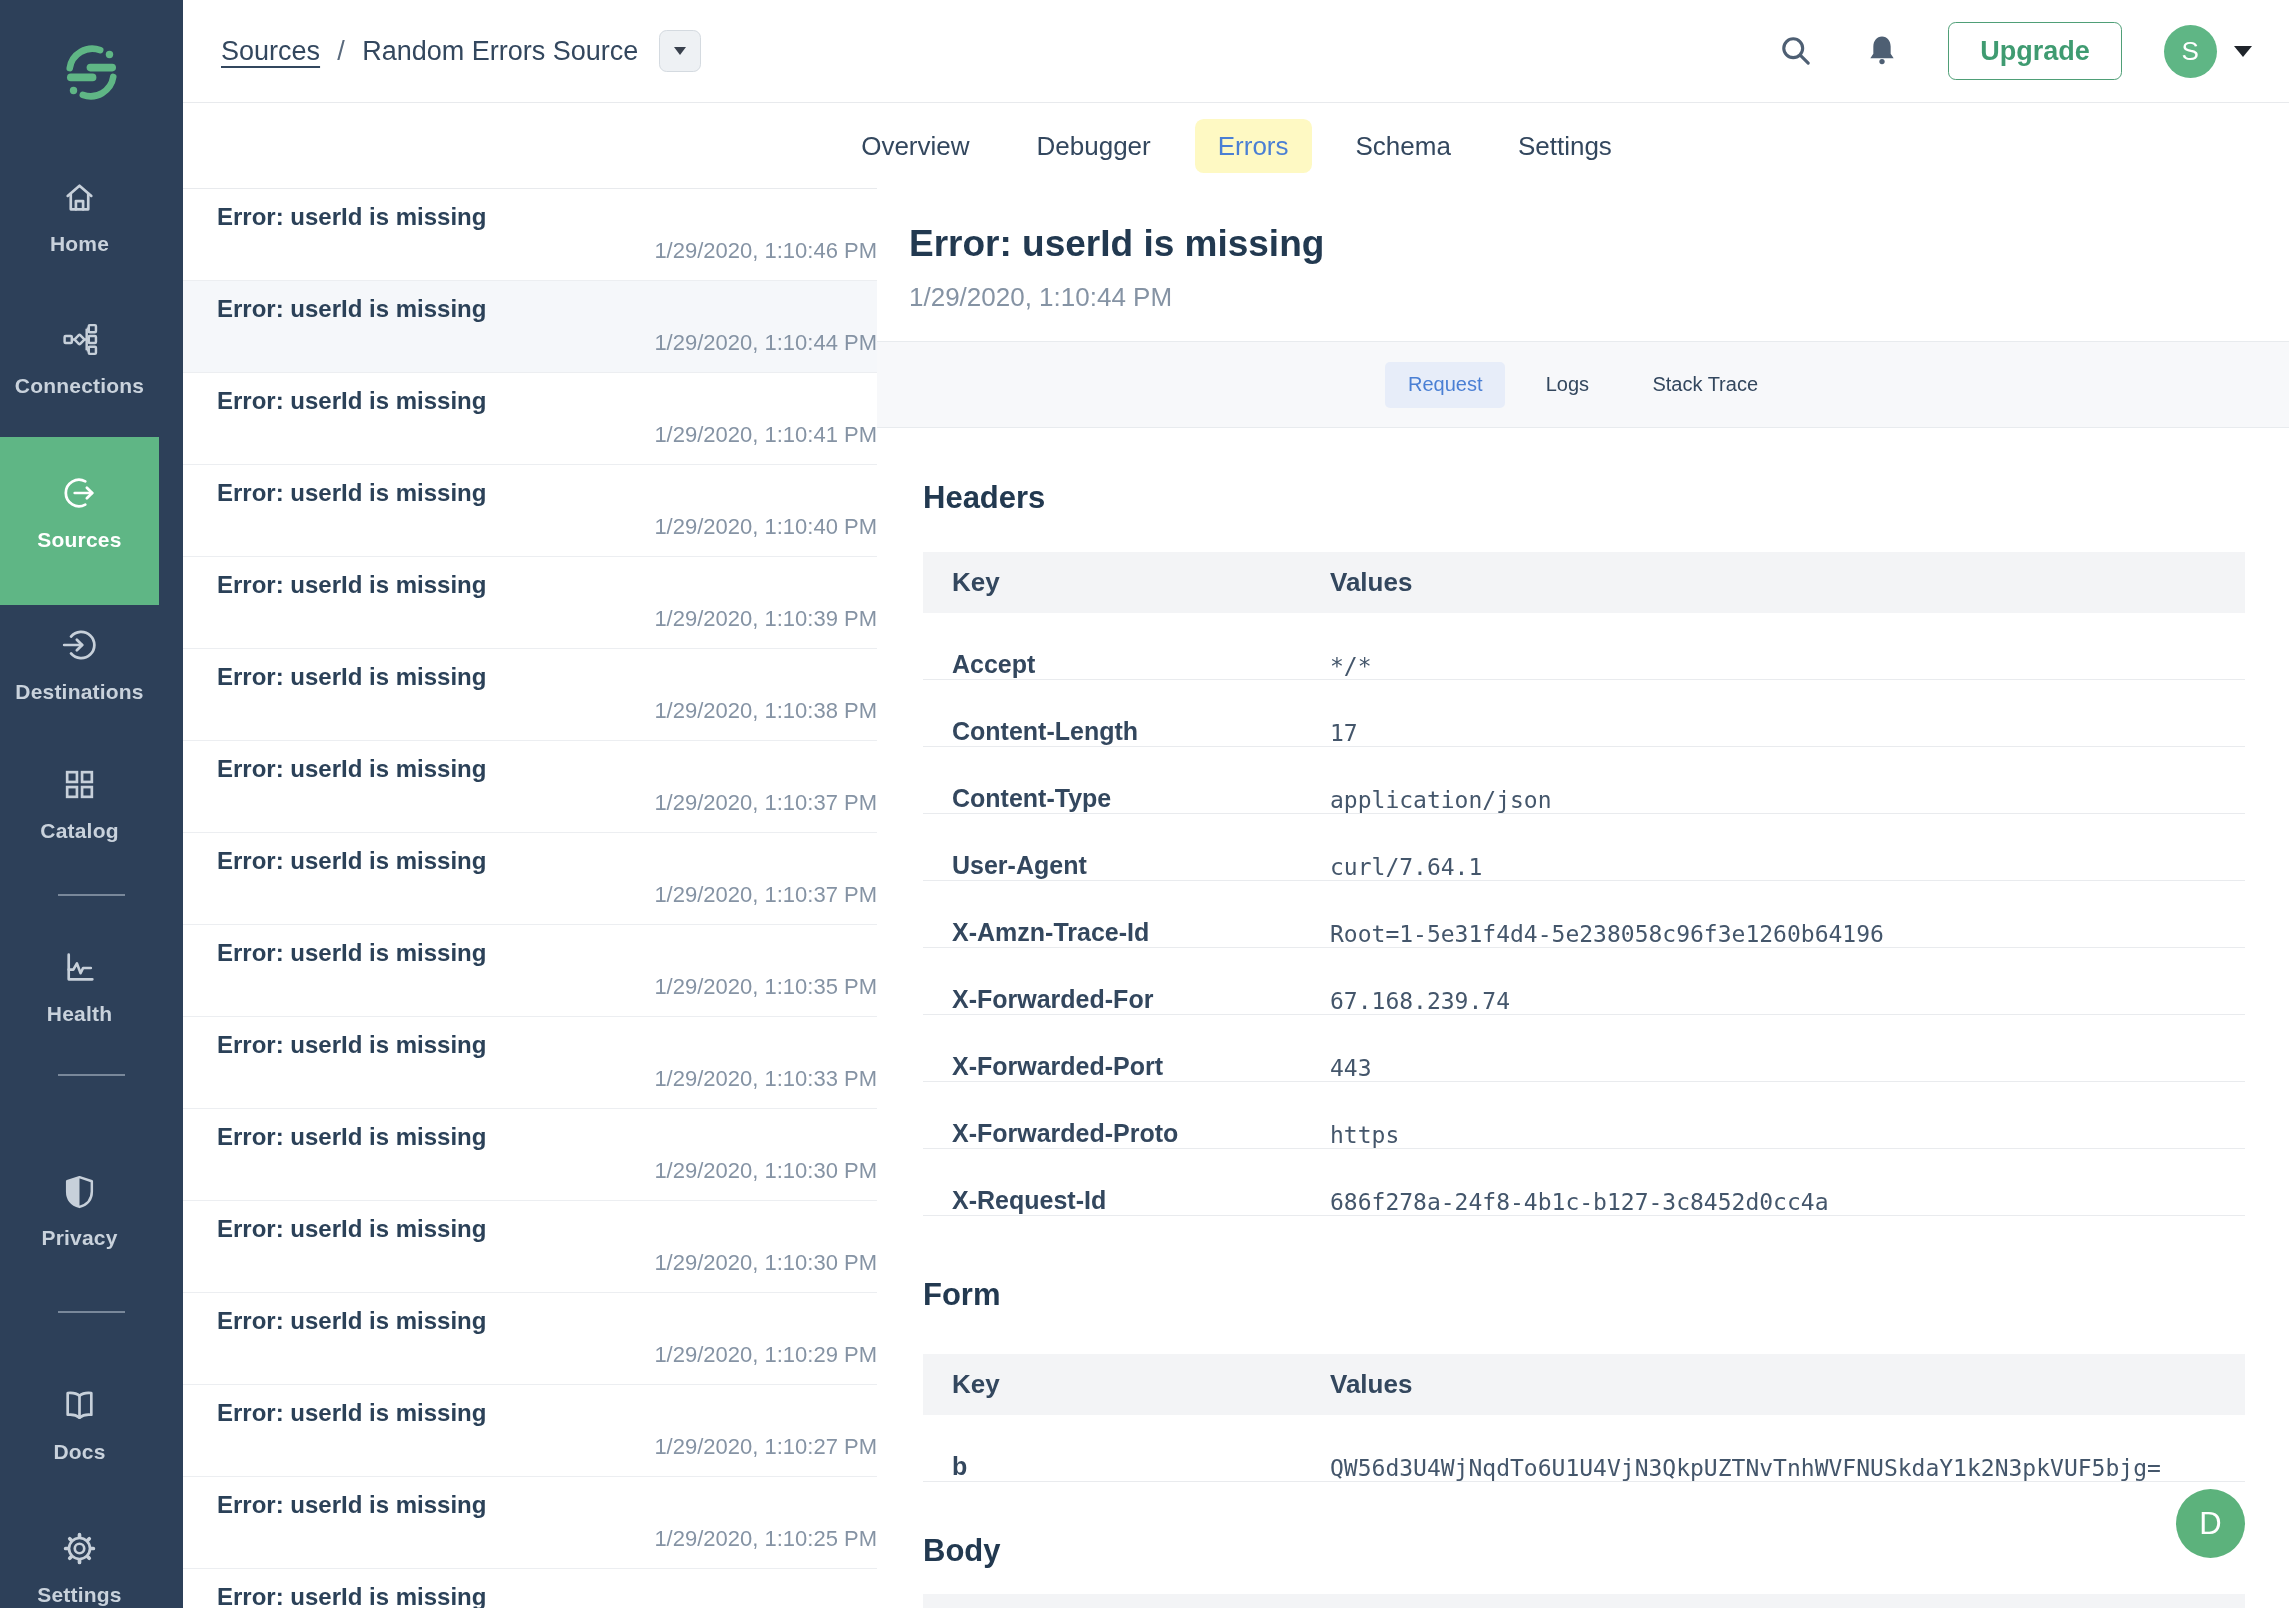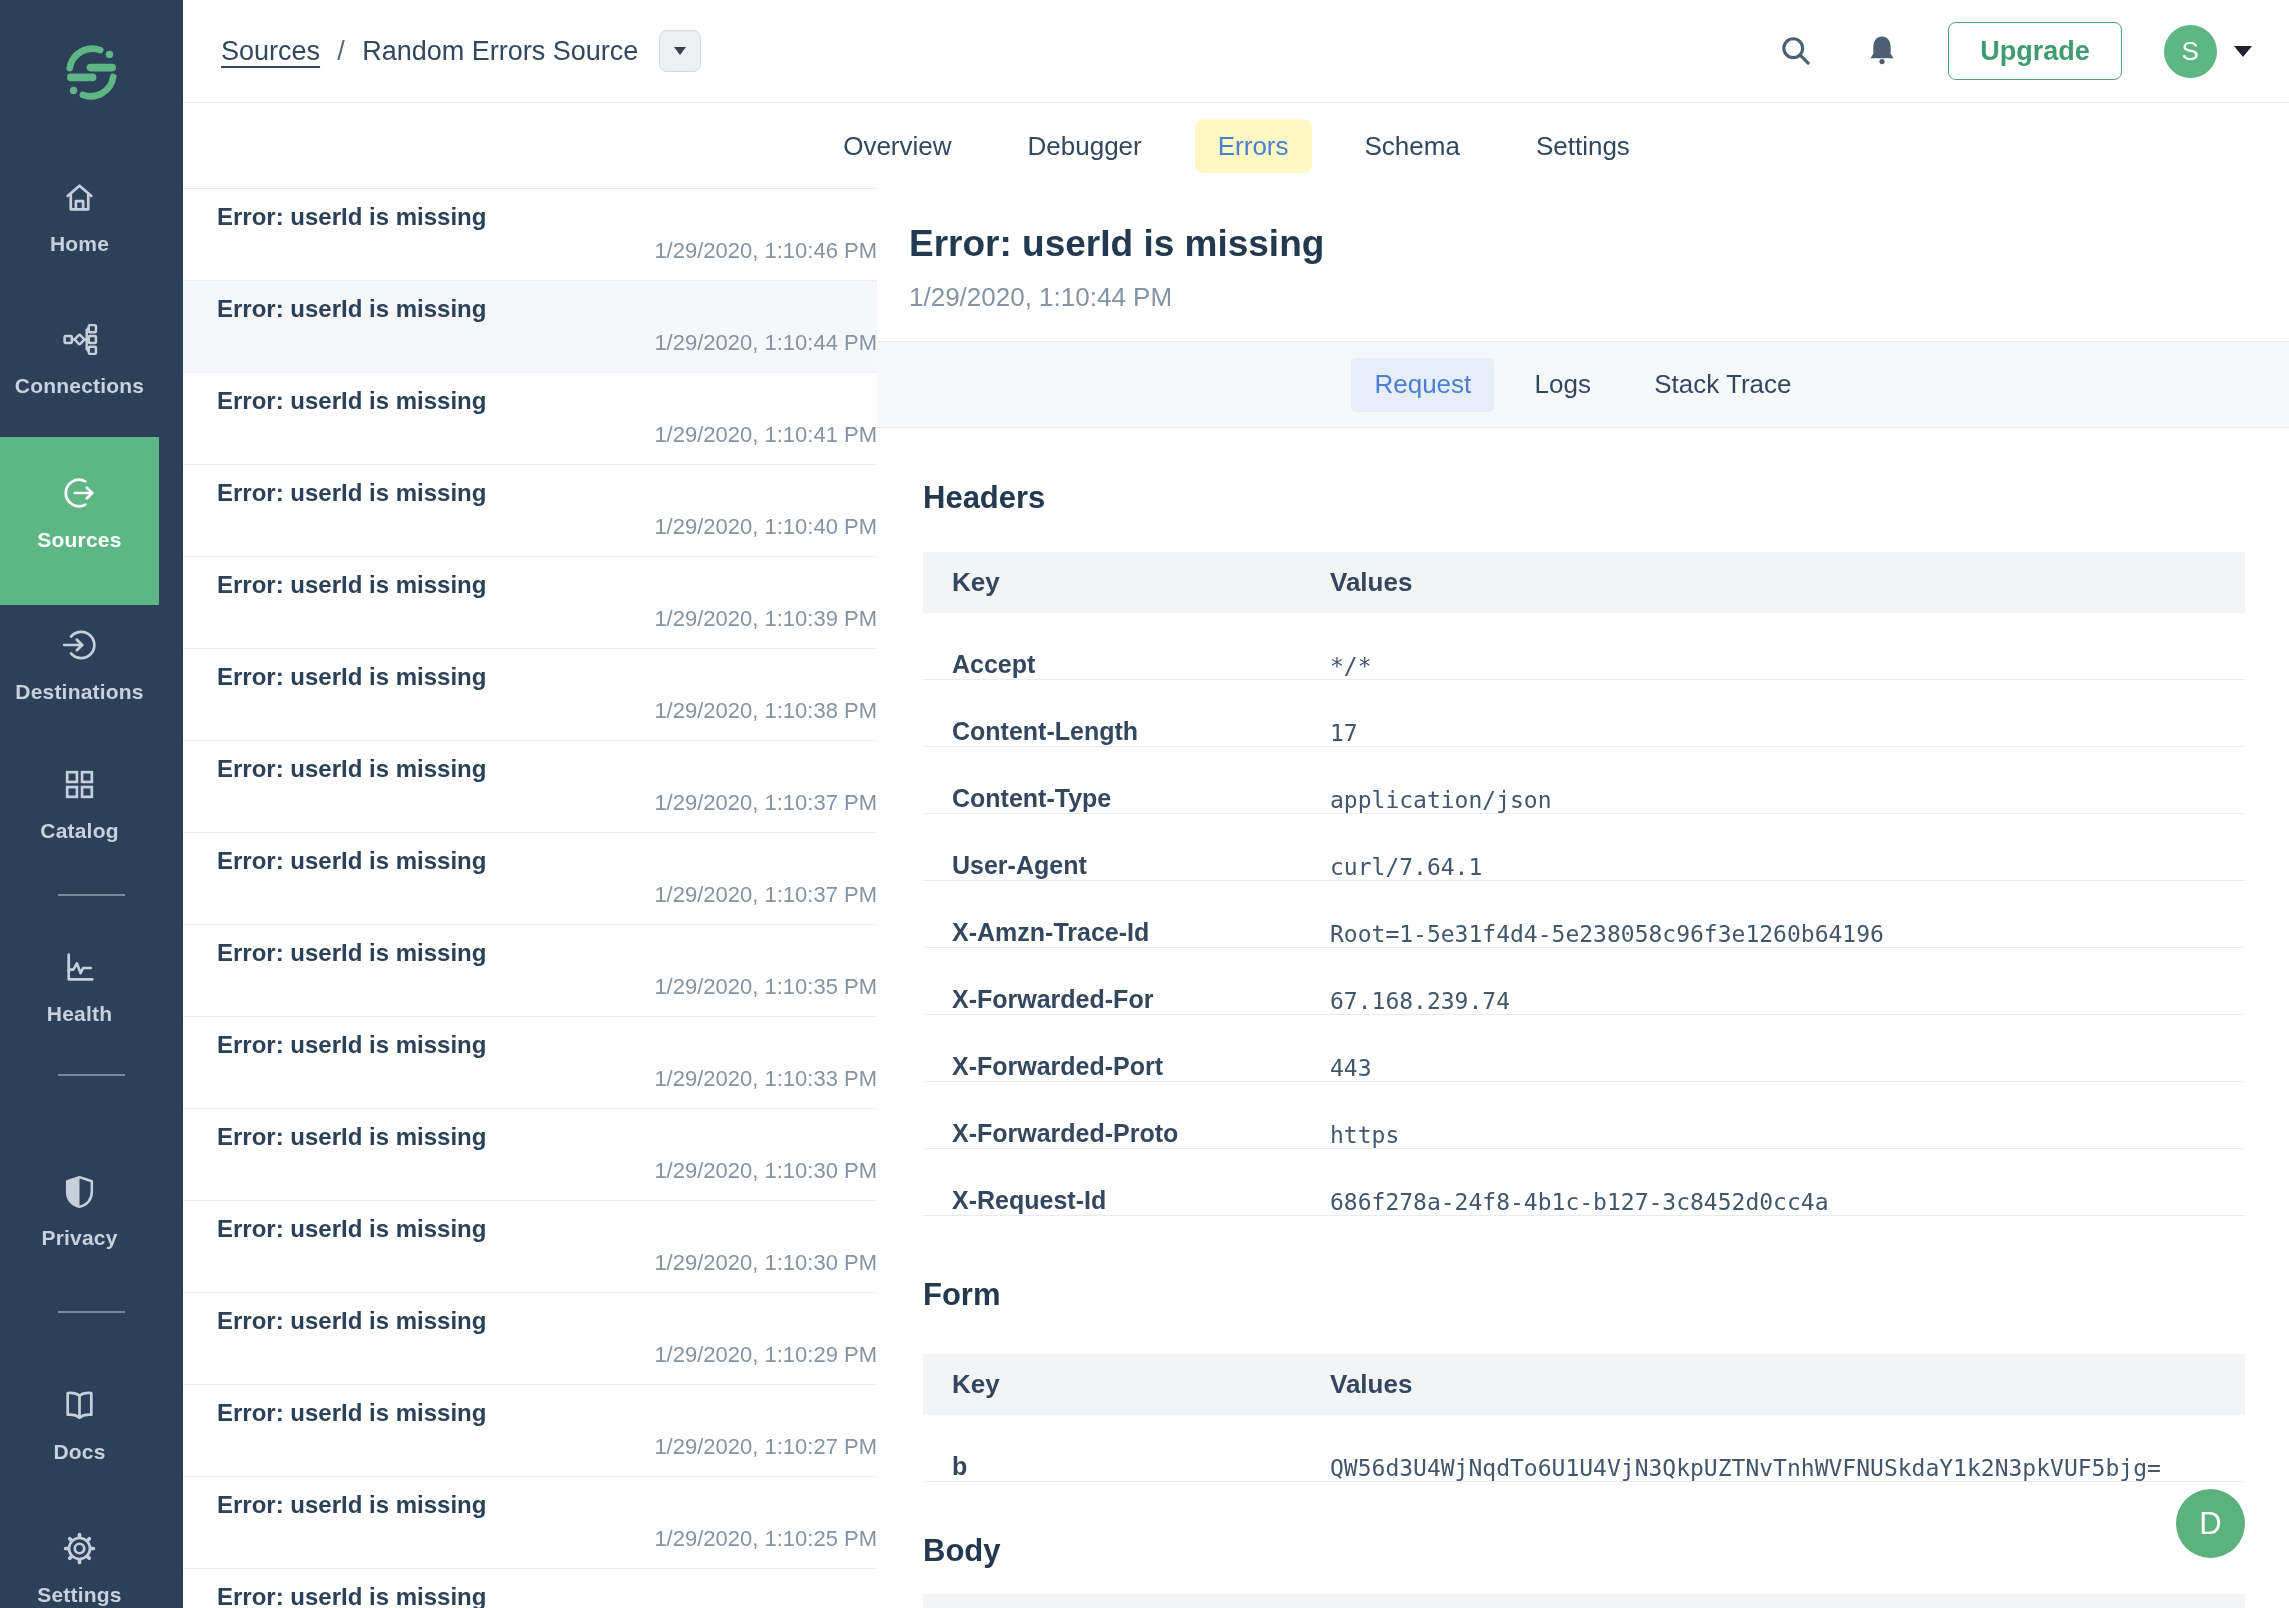--- a/index.html
+++ b/index.html
@@ -30,40 +30,40 @@
   .topbar-right { margin-left:auto; display:flex; align-items:center; }
   .icon-btn { margin-left:46px; cursor:pointer; display:flex; align-items:center; }
   .upgrade-btn { margin-left:46px; border:1.9px solid #4f9f77; color:#3f9b71; background:#fff; border-radius:7.7px;
                  font-size:27px; font-weight:600; padding:12.5px 31px; cursor:pointer; font-family:inherit; }
   .avatar { margin-left:42px; width:53px; height:53px; border-radius:50%; background:#5fb685; color:#fff;
             display:flex; align-items:center; justify-content:center; font-size:26px; cursor:pointer; }
   .tri-down-lg { margin-left:17.3px; width:0; height:0; border-left:9.6px solid transparent; border-right:9.6px solid transparent; border-top:11.5px solid #1f242b; cursor:pointer; }
 
   
   .main-tabs { position:absolute; left:183px; top:103px; width:2107px; height:86px; background:#fff;
-               display:flex; align-items:center; justify-content:center; gap:30px; }
+               display:flex; align-items:center; justify-content:center; gap:21px; }
   .tab { font-size:26px; color:#33475e; padding:11.5px 23px; border-radius:8.6px; cursor:pointer; }
   .tab.active { color:#4a7fd4; background:#fef9c3; }
 
   
   .error-list { position:absolute; left:183px; top:188px; width:695px; height:1420px; background:#fff;
                 border-top:1px solid #e8eaed; border-right:1px solid #e3e6ea; overflow:hidden; }
   .error-item { height:92px; border-bottom:1px solid #eceef1; padding:14.4px 0 0 34px; cursor:pointer; }
   .error-item.selected { background:#f5f7fa; }
   .error-item-title { font-size:24px; font-weight:700; color:#2b4158; }
   .error-item-ts { font-size:22px; color:#8593a4; margin-top:6.7px;text-align:right; }
 
   
   .detail { position:absolute; left:877px; top:188px; width:1412px; height:1420px; background:#fff; overflow:hidden; }
   .detail-title { position:absolute; left:32px; top:35px; font-size:37px; font-weight:700; color:#223950; }
   .detail-ts { position:absolute; left:32px; top:94px; font-size:26px; color:#8593a4; }
   .subtab-band { position:absolute; left:0; top:153px; width:1412px; height:87px; background:#f7f8fa;
                  border-top:1px solid #e8ebee; border-bottom:1px solid #e8ebee;
                  display:flex; align-items:center; justify-content:center; gap:17.3px; }
-  .subtab { font-size:26px; color:#33475e; padding:11.5px 23px; border-radius:5px; cursor:pointer; }
+  .subtab { font-size:20px; color:#33475e; padding:11.5px 23px; border-radius:5px; cursor:pointer; }
   .subtab.active { color:#4a7fd4; background:#e7edf9; }
 
   .section-heading { position:absolute; left:46px; font-size:31px; font-weight:700; color:#223950; }
   .kv-table { position:absolute; left:46px; width:1322px; }
   .t-head { display:flex; height:61px; align-items:center; background:#f3f4f6; }
   .t-head .t-key, .t-head .t-val { font-size:26px; font-weight:600; color:#33475e; font-family:"Liberation Sans", sans-serif; }
   .t-row { display:flex; height:67px; align-items:flex-end; border-bottom:1px solid #e9ebee; }
   .t-key { width:407px; padding-left:29px; font-size:25px; font-weight:600; color:#33475e; flex:none; }
   .t-val { flex:1; font-family:"DejaVu Sans Mono", monospace; font-size:23px; color:#44566b; white-space:nowrap; }
   .t-partial { position:absolute; left:46px; top:1406px; width:1322px; height:61px; background:#f3f4f6; }

